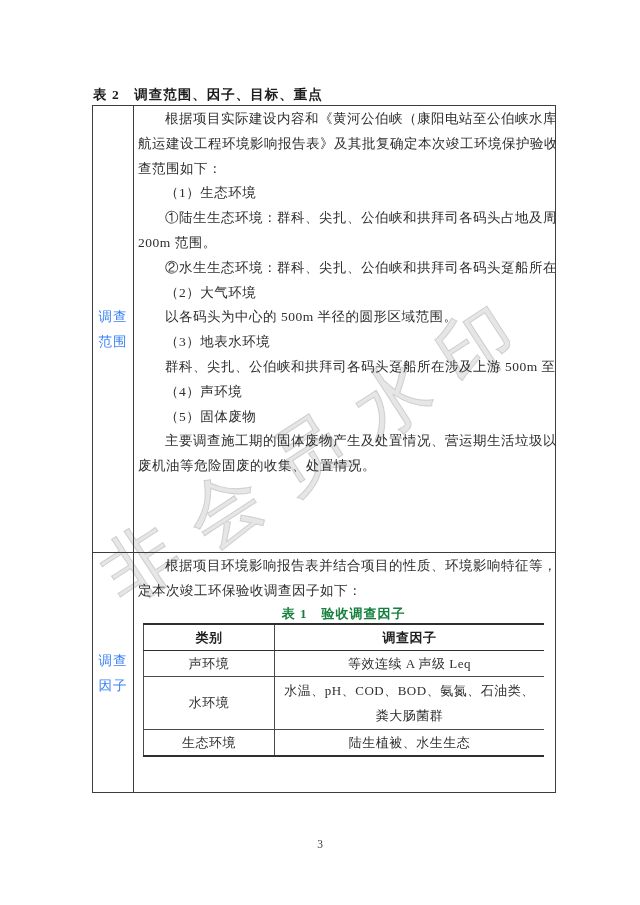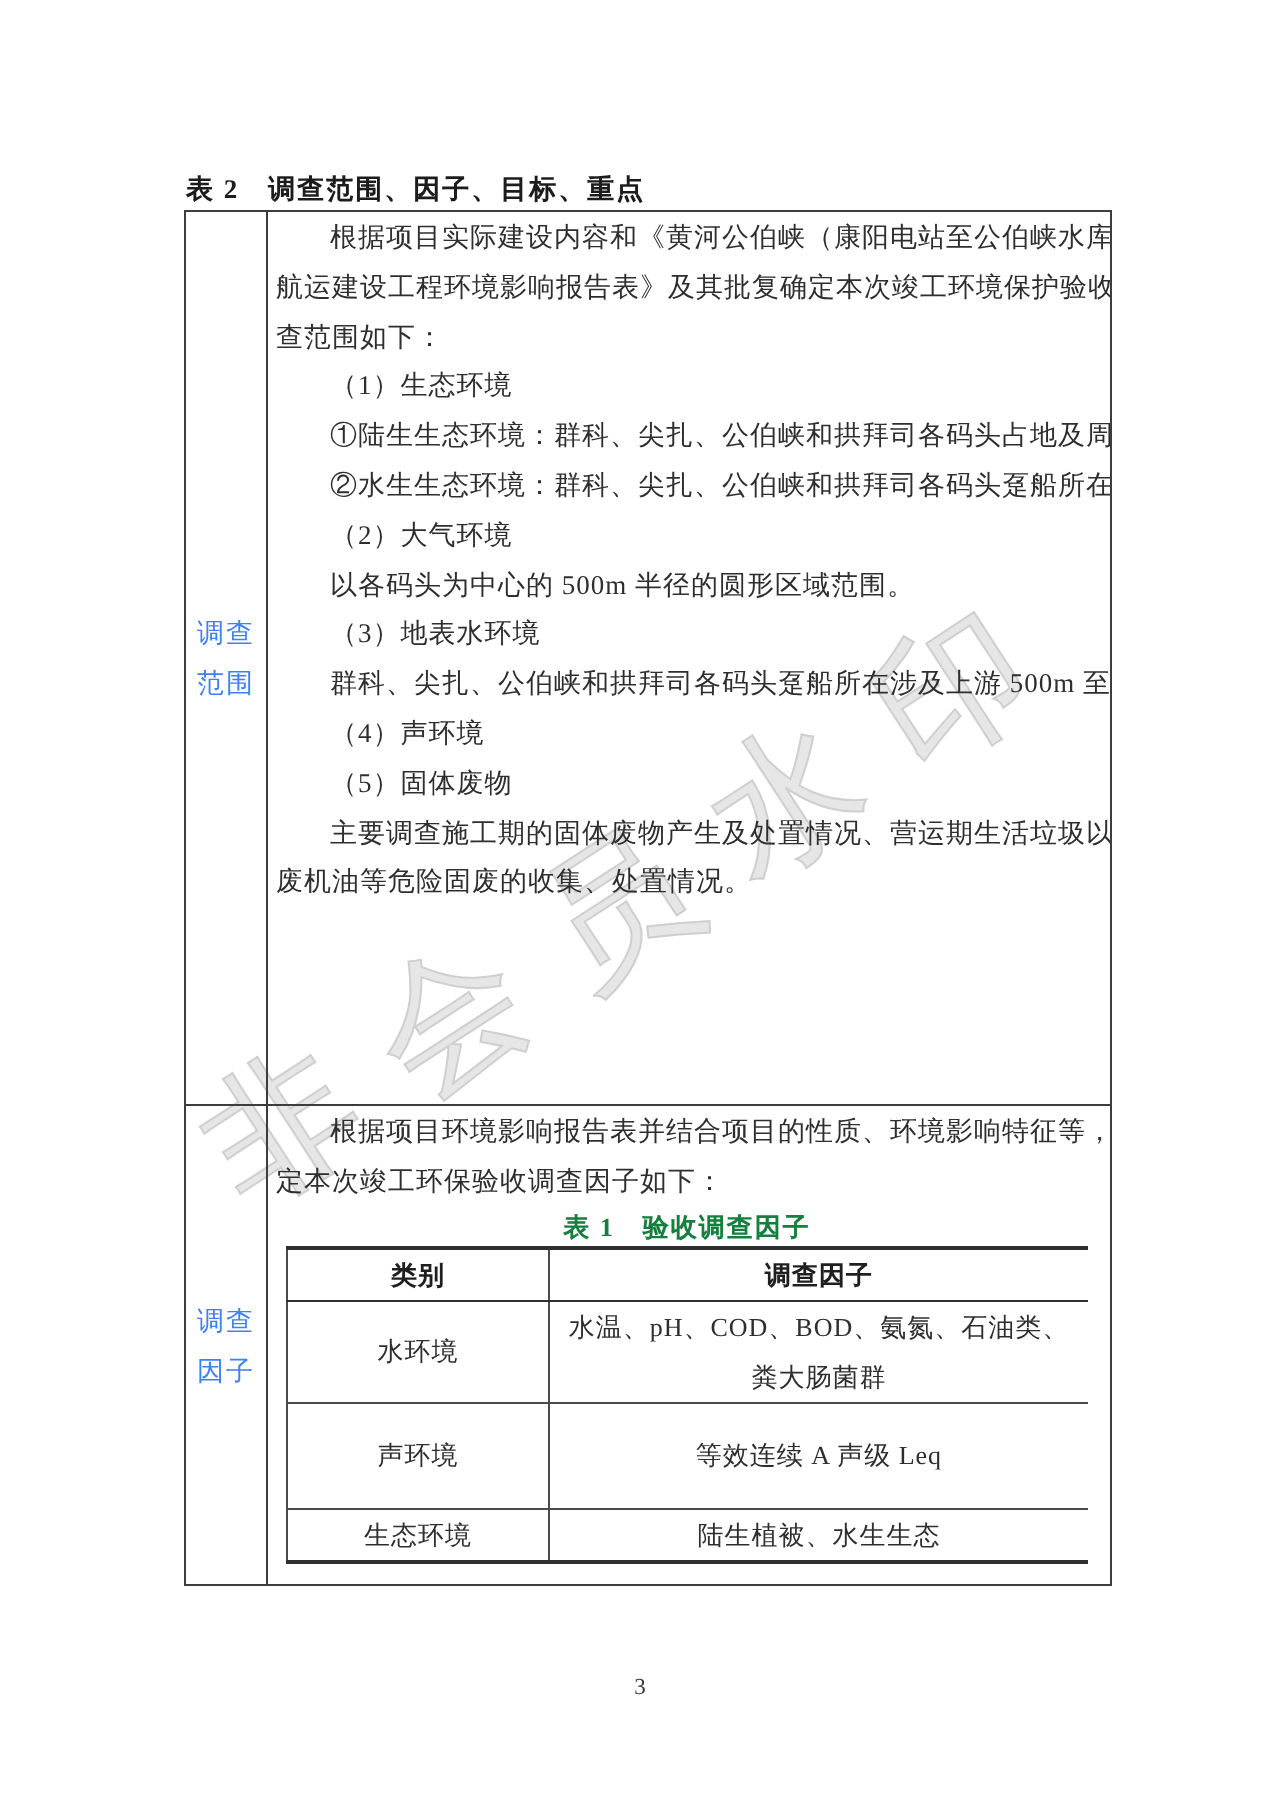--- a/index.html
+++ b/index.html
@@ -87,20 +87,21 @@
       <div class="ohead" id="head-scope">
           <span>调查</span>
           <span>范围</span>
         </div>
       <div class="ocell" id="cell-scope">
           <div class="line ind">根据项目实际建设内容和《黄河公伯峡（康阳电站至公伯峡水库段）</div>
           <div class="line">航运建设工程环境影响报告表》及其批复确定本次竣工环境保护验收调</div>
           <div class="line">查范围如下：</div>
           <div class="line ind">（1）生态环境</div>
           <div class="line ind">①陆生生态环境：群科、尖扎、公伯峡和拱拜司各码头占地及周边</div>
+          <div class="line">200m 范围。</div>
           <div class="line ind">②水生生态环境：群科、尖扎、公伯峡和拱拜司各码头趸船所在涉</div>
           <div class="line ind">（2）大气环境</div>
           <div class="line ind">以各码头为中心的 500m 半径的圆形区域范围。</div>
           <div class="line ind">（3）地表水环境</div>
           <div class="line ind">群科、尖扎、公伯峡和拱拜司各码头趸船所在涉及上游 500m 至下游</div>
           <div class="line ind">（4）声环境</div>
           <div class="line ind">（5）固体废物</div>
           <div class="line ind">主要调查施工期的固体废物产生及处置情况、营运期生活垃圾以及</div>
           <div class="line">废机油等危险固废的收集、处置情况。</div>
         </div>
@@ -119,26 +120,26 @@
         <div class="caption">表 1　验收调查因子</div>
         <table class="inner">
           <thead>
               <tr id="inner-head">
                 <th>类别</th>
                 <th>调查因子</th>
               </tr>
             </thead>
           <tbody id="inner-body">
               <tr>
+                <td>声环境</td>
+                <td>等效连续 A 声级 Leq</td>
+              </tr>
+              <tr>
                 <td>水环境</td>
                 <td>水温、pH、COD、BOD、氨氮、石油类、粪大肠菌群</td>
-              </tr>
-              <tr>
-                <td>声环境</td>
-                <td>等效连续 A 声级 Leq</td>
               </tr>
               <tr>
                 <td>生态环境</td>
                 <td>陆生植被、水生生态</td>
               </tr>
             </tbody>
         </table>
       </div>
     </div>
 

